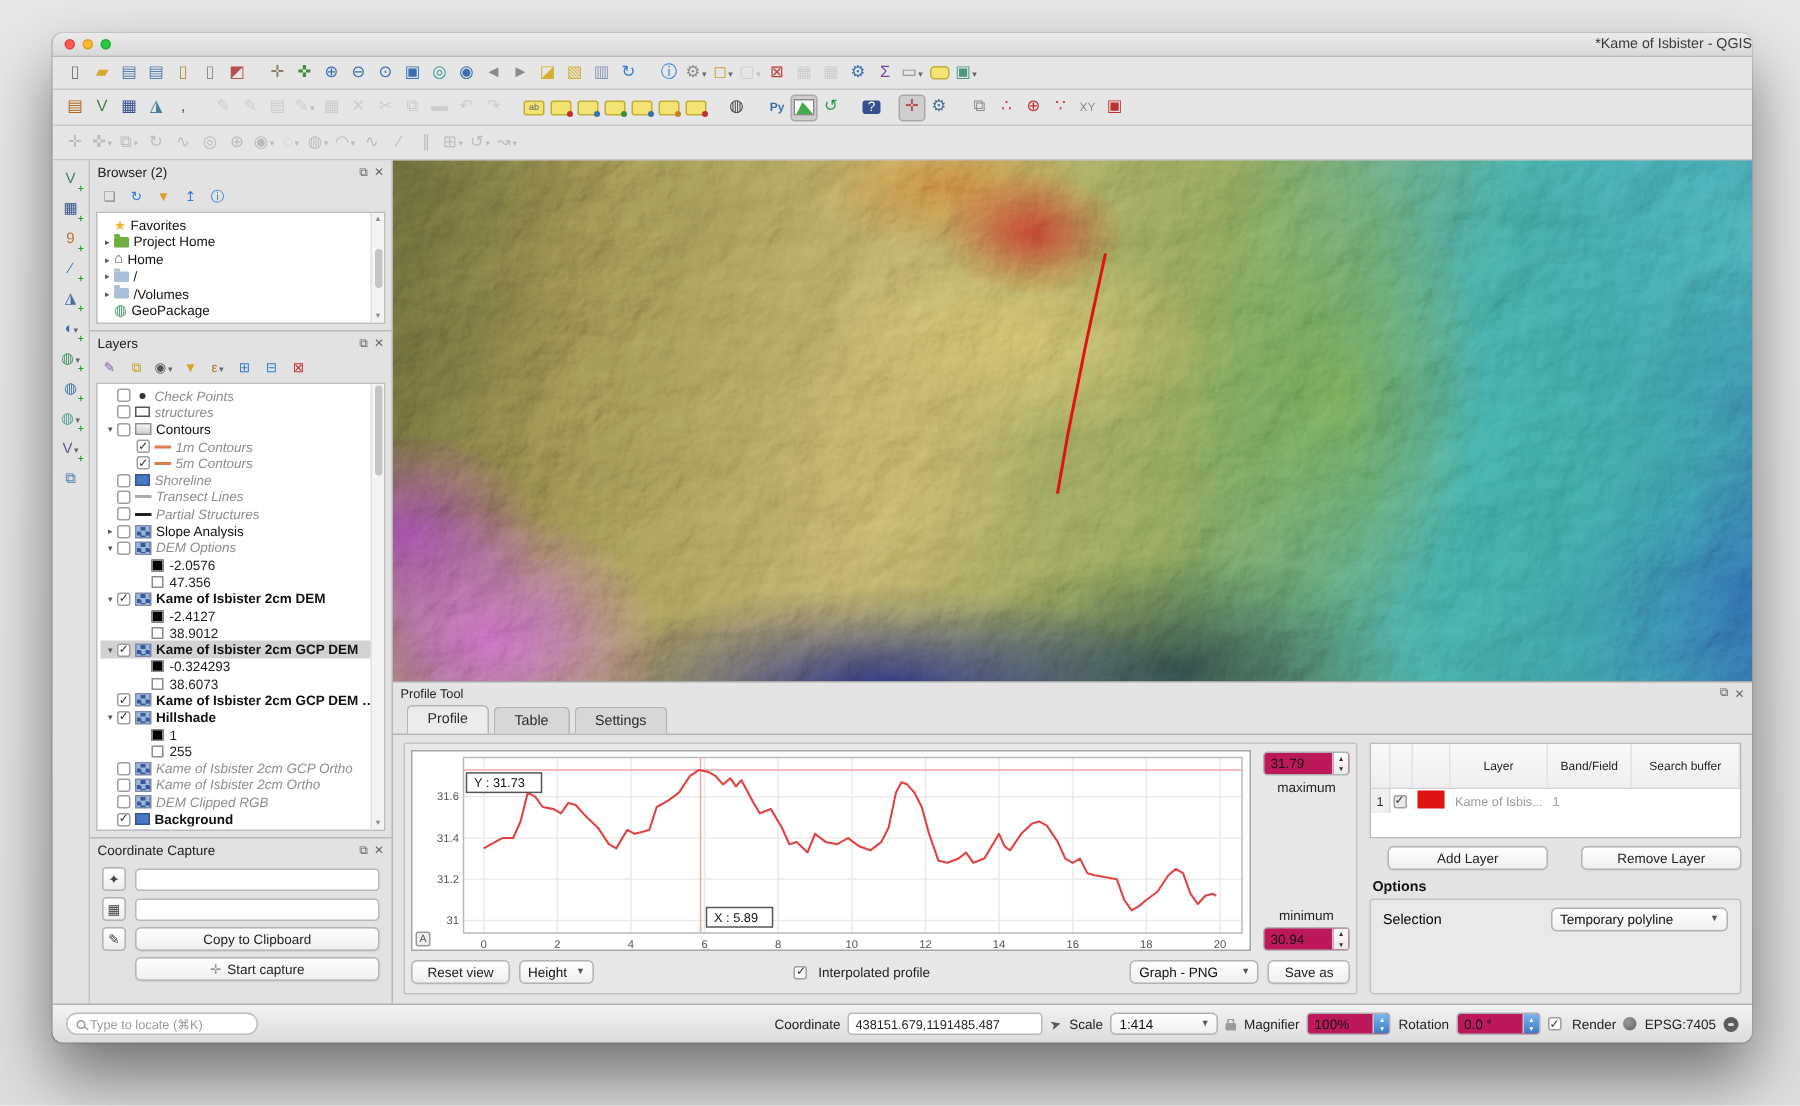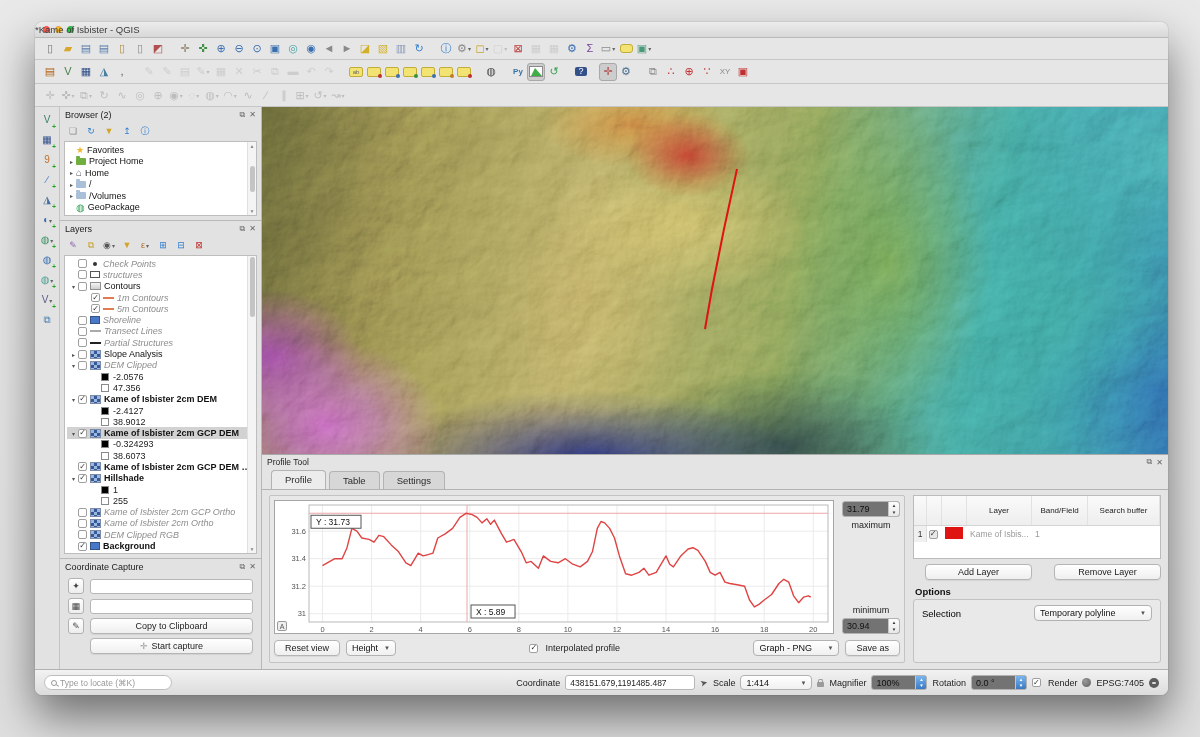--- a/index.html
+++ b/index.html
@@ -9,21 +9,21 @@
   .window { position:absolute; left:35px; top:22px; width:1133px; height:673px; background:#ececec;
             border-radius:7px; box-shadow:0 22px 45px rgba(0,0,0,.5), 0 0 1px rgba(0,0,0,.5);
             display:flex; flex-direction:column; overflow:hidden; }
 
   
   .titlebar { height:16px; flex:0 0 16px; background:linear-gradient(#ececec,#d8d8d8); border-bottom:1px solid #b9b9b9;
               position:relative; display:flex; align-items:center; }
   .lights { display:flex; gap:5px; margin-left:8px; }
   .light { width:7px; height:7px; border-radius:50%; }
   .l-red{background:#ff5f57;border:0.5px solid #e0443e} .l-yellow{background:#febc2e;border:0.5px solid #d89e24} .l-green{background:#28c840;border:0.5px solid #1aab29}
-  .wtitle { position:absolute; left:0; right:0; text-align:left; font-size:9.5px; color:#3a3a3a; }
+  .wtitle { position:absolute; left:0; right:0; text-align:right; font-size:9.5px; color:#3a3a3a; }
 
   
   .tbrow { display:flex; align-items:center; padding:0 6px; background:#e6e6e6; border-bottom:1px solid #c6c6c6; }
   .tb1{height:22px} .tb2{height:24px} .tb3{height:23px}
   .tbtn { height:18px; min-width:18px; padding:0 1px; display:flex; align-items:center; justify-content:center;
           border-radius:3px; font-size:11px; position:relative; color:#555; }
   .tbtn .g { line-height:1; }
   .tbtn.on { background:#cdcdcd; border:1px solid #a8a8a8; }
   .tbtn.off { opacity:.32; filter:grayscale(.7); }
   .dd { font-size:6px; color:#666; margin-left:1px; }
@@ -106,21 +106,21 @@
   .pthead { height:14px; display:flex; align-items:center; padding:0 5px; font-size:8.5px; color:#222; }
   .pttabs { height:21px; display:flex; align-items:flex-end; padding-left:9px; border-bottom:1px solid #b3b3b3; }
   .tab { padding:3px 13px 3px; font-size:9.5px; color:#2b2b2b; background:#d7d7d7; border:1px solid #b3b3b3; border-bottom:none; border-radius:4px 4px 0 0; margin-right:3px; }
   .tab.active { background:#ececec; padding-bottom:4px; }
   .ptbody { flex:1; display:flex; gap:8px; padding:5px 7px 6px; min-height:0; }
   .leftwrap { width:636px; flex:0 0 636px; border:1px solid #c3c3c3; border-radius:2px; background:#e8e8e8; display:flex; flex-direction:column; padding:4px; }
   .lw-top { flex:1; display:flex; gap:6px; min-height:0; }
   .chartbox { flex:1; background:#fff; border:1px solid #a6a6a6; position:relative; }
   .abtn { position:absolute; left:2px; bottom:2px; width:10px; height:10px; border:1px solid #9a9a9a; background:#eee; color:#555; font-size:7px; line-height:9px; text-align:center; border-radius:2px; }
   .midcol { width:62px; flex:0 0 62px; display:flex; flex-direction:column; align-items:center; padding-top:1px; }
-  .spin { width:58px; height:16px; border:1px solid #b2b2b2; background:#737373; border-radius:3px; display:flex; overflow:hidden;justify-content:flex-end; }
+  .spin { width:58px; height:16px; border:1px solid #b2b2b2; background:#be185d; border-radius:3px; display:flex; overflow:hidden;justify-content:flex-end; }
   .spin .val { flex:1; font-size:9px; color:#111; display:flex; align-items:center; padding-left:4px; }
   .st { width:11px; flex:0 0 11px; border-left:1px solid #c6c6c6; display:flex; flex-direction:column; background:linear-gradient(#fdfdfd,#e8e8e8); }
   .st span { flex:1; font-size:4.5px; color:#333; display:flex; align-items:center; justify-content:center; }
   .st.blue { background:linear-gradient(#79b6f0,#3b79c4); } .st.blue span{ color:#fff; }
   .mmlab { font-size:9px; color:#222; margin-top:3px; }
   .lw-bottom { height:20px; flex:0 0 20px; margin-top:4px; display:flex; align-items:center; gap:6px; }
   .combo { display:flex; align-items:center; border:1px solid #b2b2b2; border-radius:4px; background:linear-gradient(#fff,#f0f0f0); height:16px; padding:0 5px; font-size:9px; color:#111; }
   .combo .ca { margin-left:6px; font-size:6px; color:#555; }
   .cklab { display:flex; align-items:center; gap:4px; font-size:9px; color:#222; }
 
@@ -702,21 +702,21 @@
             <div class="lrow" style="padding-left: 2px;">
               <span class="arr">▸</span>
               <span class="ck"></span>
               <span class="sym ras"></span>
               <span class="lab">Slope Analysis</span>
             </div>
             <div class="lrow" style="padding-left: 2px;">
               <span class="arr">▾</span>
               <span class="ck"></span>
               <span class="sym ras"></span>
-              <span class="lab ital">DEM Clipped</span>
+              <span class="lab ital">DEM Options</span>
             </div>
             <div class="lrow" style="padding-left: 34px;">
               <span class="swv" style="background: rgb(0, 0, 0);"></span>
               <span style="color: rgb(34, 34, 34);">-2.0576</span>
             </div>
             <div class="lrow" style="padding-left: 34px;">
               <span class="swv" style="background: rgb(255, 255, 255);"></span>
               <span style="color: rgb(34, 34, 34);">47.356</span>
             </div>
             <div class="lrow" style="padding-left: 2px;">

